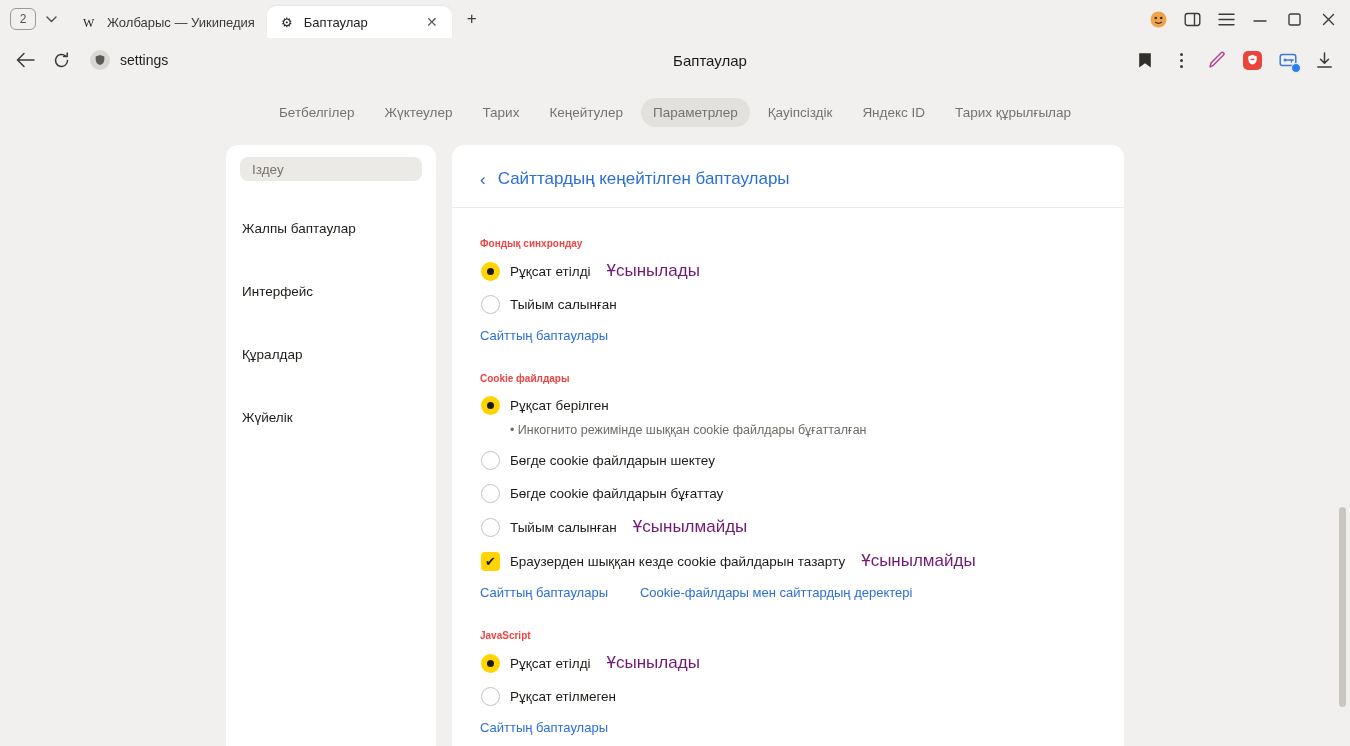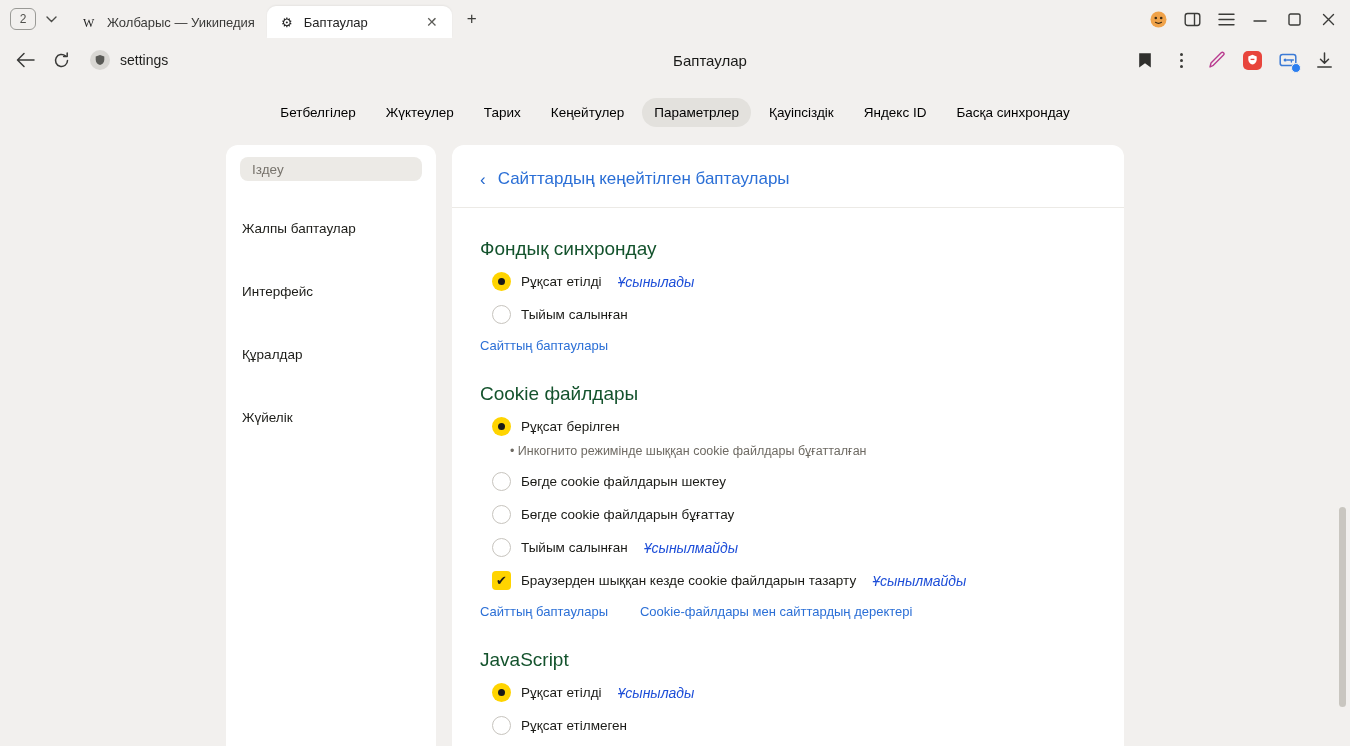--- a/index.html
+++ b/index.html
@@ -151,21 +151,21 @@
     background: #f2f0ee;
     overflow: hidden;
   }
   .topnav {
     display: flex; align-items: center; justify-content: center;
     gap: 6px;
     padding: 16px 0 18px;
   }
   .topnav a {
     font-size: 13.5px;
-    color: #000000;
+    color: #737373;
     padding: 7px 12px;
     border-radius: 16px;
     text-decoration: none;
     white-space: nowrap;
   }
   .topnav a.active {
     background: #e3e1dd;
   }
 
   .body-wrap {
@@ -213,29 +213,29 @@
     padding: 24px 28px 18px;
     border-bottom: 1px solid #eceae6;
   }
   .back-chevron { color: #2266cc; font-size: 17px; line-height: 1; }
   .content-title {
     font-size: 17px;
     color: #2b6fd6;
   }
   .section { padding: 0 28px; }
   .section-title {
-    font-size: 19px;
-    font-weight: normal;
-    color: #14532d;
+    font-size: 10px;
+    font-weight: bold;
+    color: #ef4444;
     margin: 30px 0 12px;
   }
   .opt-row {
     display: flex; align-items: center;
     gap: 10px;
-    margin: 0 12px 14px;
+    margin: 0 1px 14px;
   }
   .radio {
     width: 19px; height: 19px;
     border-radius: 50%;
     border: 1.5px solid #c7c4be;
     background: #fff;
     flex: 0 0 19px;
     display: flex; align-items: center; justify-content: center;
   }
   .radio.checked {
@@ -256,24 +256,23 @@
     display: flex; align-items: center; justify-content: center;
     color: #1a1a18;
     font-size: 13px;
     line-height: 1;
   }
   .opt-label {
     font-size: 13.5px;
     color: #1b1b17;
   }
   .opt-hint {
-    font-size: 14px;
-    color: #1d4ed8;
+    font-size: 17px;
+    color: #701a75;
     margin-left: 6px;
-    font-style: italic;
   }
   .sub-note {
     font-size: 12.5px;
     color: #6e6a63;
     margin: -6px 0 14px 30px;
   }
   .links-row {
     display: flex; gap: 32px;
     margin-top: 4px;
   }
@@ -433,21 +432,21 @@
 <div class="page">
 
   <div class="topnav">
     <a href="#">Бетбелгілер</a>
     <a href="#">Жүктеулер</a>
     <a href="#">Тарих</a>
     <a href="#">Кеңейтулер</a>
     <a href="#" class="active">Параметрлер</a>
     <a href="#">Қауіпсіздік</a>
     <a href="#">Яндекс ID</a>
-    <a href="#">Басқа синхрондау</a>
+    <a href="#">Тарих құрылғылар</a>
   </div>
 
   <div class="body-wrap">
 
     <div class="sidebar">
       <div class="search-box">Іздеу</div>
       <div class="side-item">Жалпы баптаулар</div>
       <div class="side-item">Интерфейс</div>
       <div class="side-item">Құралдар</div>
       <div class="side-item">Жүйелік</div>

